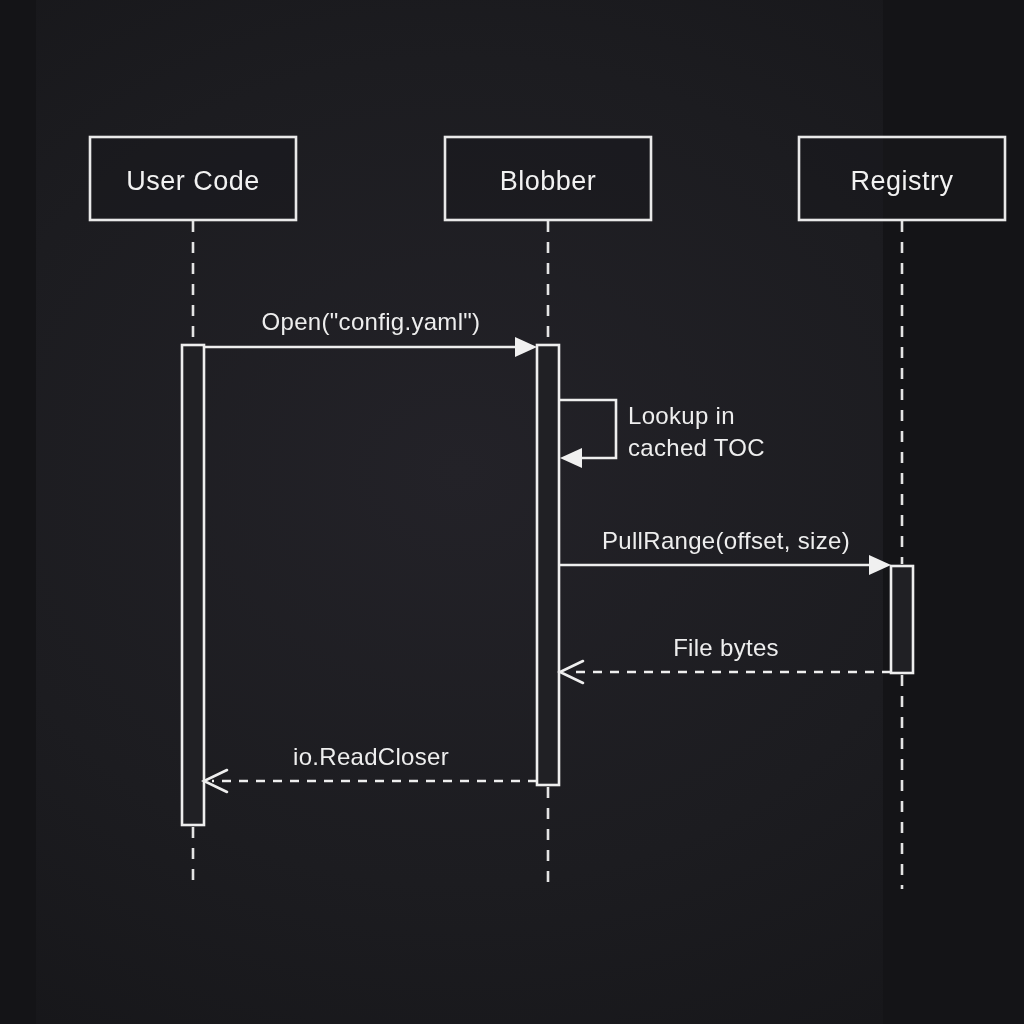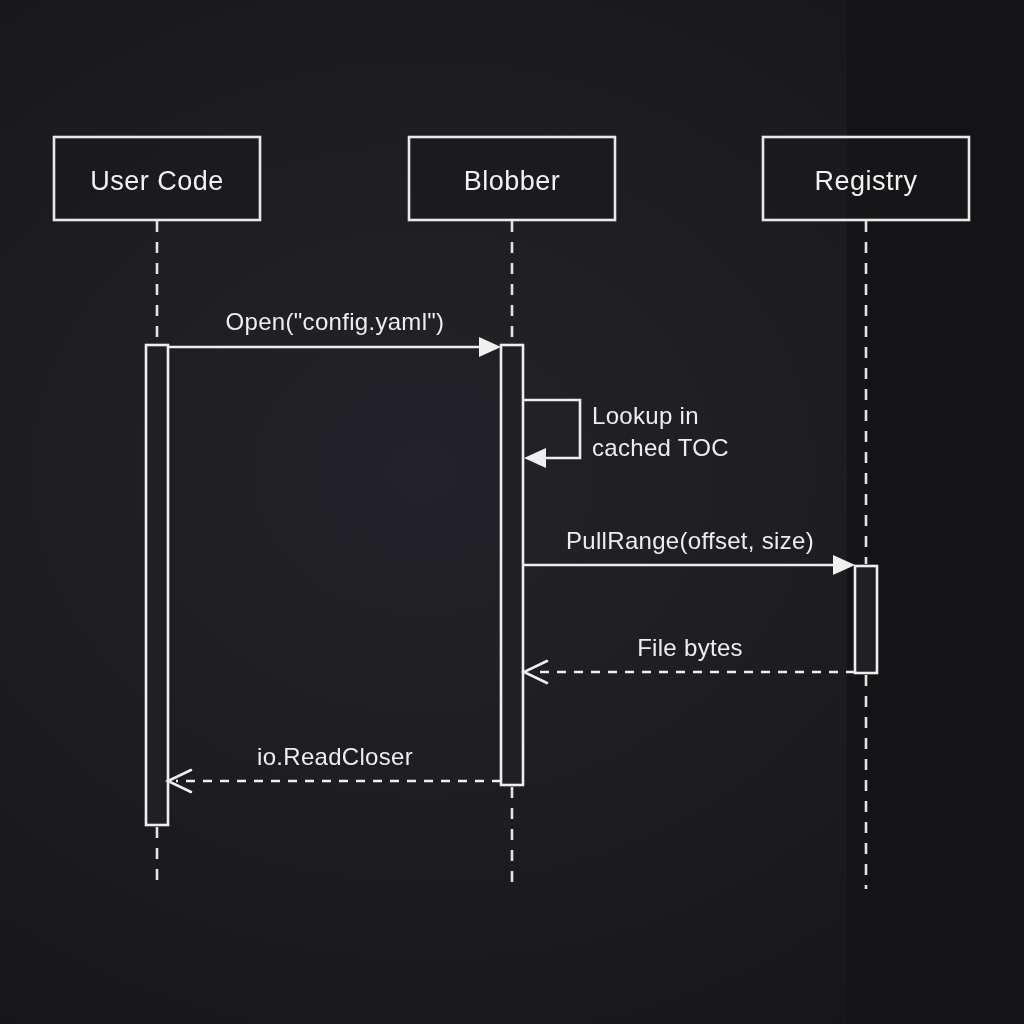--- a/index.html
+++ b/index.html
@@ -9,20 +9,21 @@
     height: 1024px;
     background: #141417;
     overflow: hidden;
     font-family: "Liberation Sans", "DejaVu Sans", sans-serif;
   }
   .stage {
     position: relative;
     width: 847px;
     height: 1024px;
     background: radial-gradient(ellipse 900px 750px at 50% 46%, #232228 0%, #1c1c20 55%, #151518 100%);
+    margin-left: 36px;
   }
   svg { display: block; }
   .participant-label {
     fill: #f2f2f2;
     font-size: 27px;
     font-weight: 400;
     letter-spacing: 0.5px;
   }
   .msg-label {
     fill: #eeeeee;

